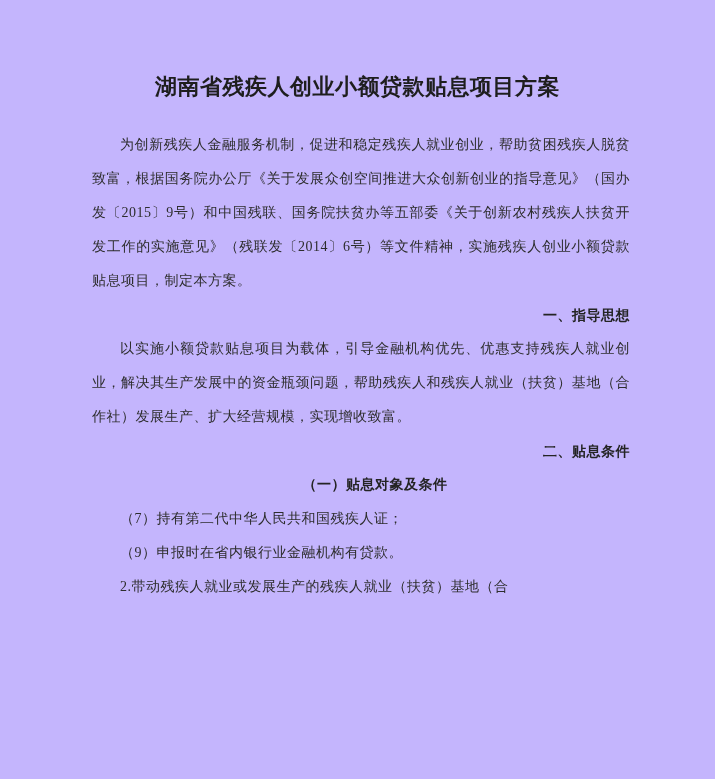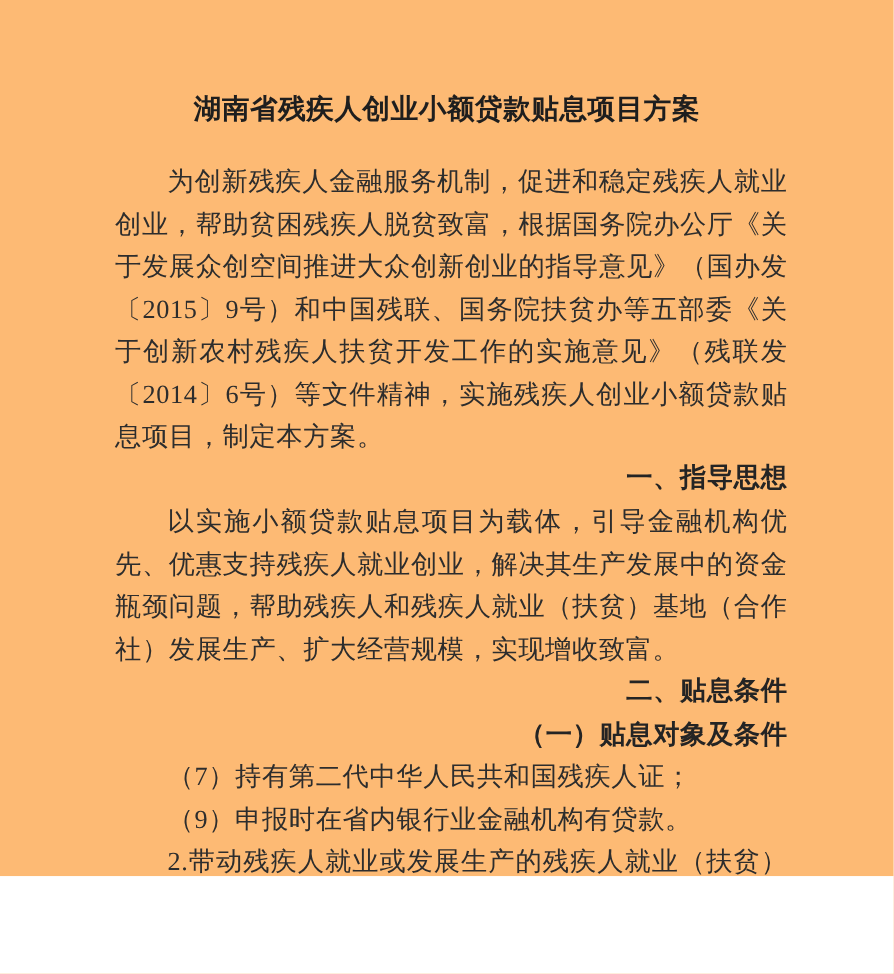--- a/index.html
+++ b/index.html
@@ -3,22 +3,22 @@
 <meta charset="utf-8">
 <style>
   html, body {
     margin: 0;
     padding: 0;
     background: #ffffff;
   }
   .doc {
     position: relative;
     width: 715px;
-    height: 701px;
-    background: #fdba74;
+    height: 779px;
+    background: #c4b5fd;
     overflow: hidden;
     font-family: "Liberation Serif", "DejaVu Serif", serif;
     color: #2d2d2d;
   }
   .title {
     margin: 72px 0 0 0;
     padding: 0;
     text-align: center;
     font-family: "Liberation Serif", "DejaVu Serif", serif;
     font-weight: bold;
@@ -26,41 +26,41 @@
     line-height: 30px;
     color: #1e1e1e;
     letter-spacing: 0.5px;
   }
   .content {
     margin: 26px 85px 0 92px;
   }
   .content p {
     margin: 0;
     padding: 0;
-    font-size: 21px;
+    font-size: 14px;
     line-height: 34px;
     text-align: justify;
     text-justify: inter-ideograph;
     text-indent: 2em;
     letter-spacing: 0.5px;
   }
   .content p.body-para {
     font-family: "Liberation Serif", "DejaVu Serif", serif;
     font-weight: normal;
   }
   .content p.heading {
     font-family: "Liberation Sans", "DejaVu Sans", sans-serif;
     font-weight: bold;
     text-align: right;
     color: #242424;
   }
   .content p.subheading {
     font-family: "Liberation Serif", "DejaVu Serif", serif;
     font-weight: bold;
-    text-align: right;
+    text-align: center;
     color: #242424;
   }
 </style>
 </head>
 <body>
 
 <div class="doc">
 
   <h1 class="title">湖南省残疾人创业小额贷款贴息项目方案</h1>
 

